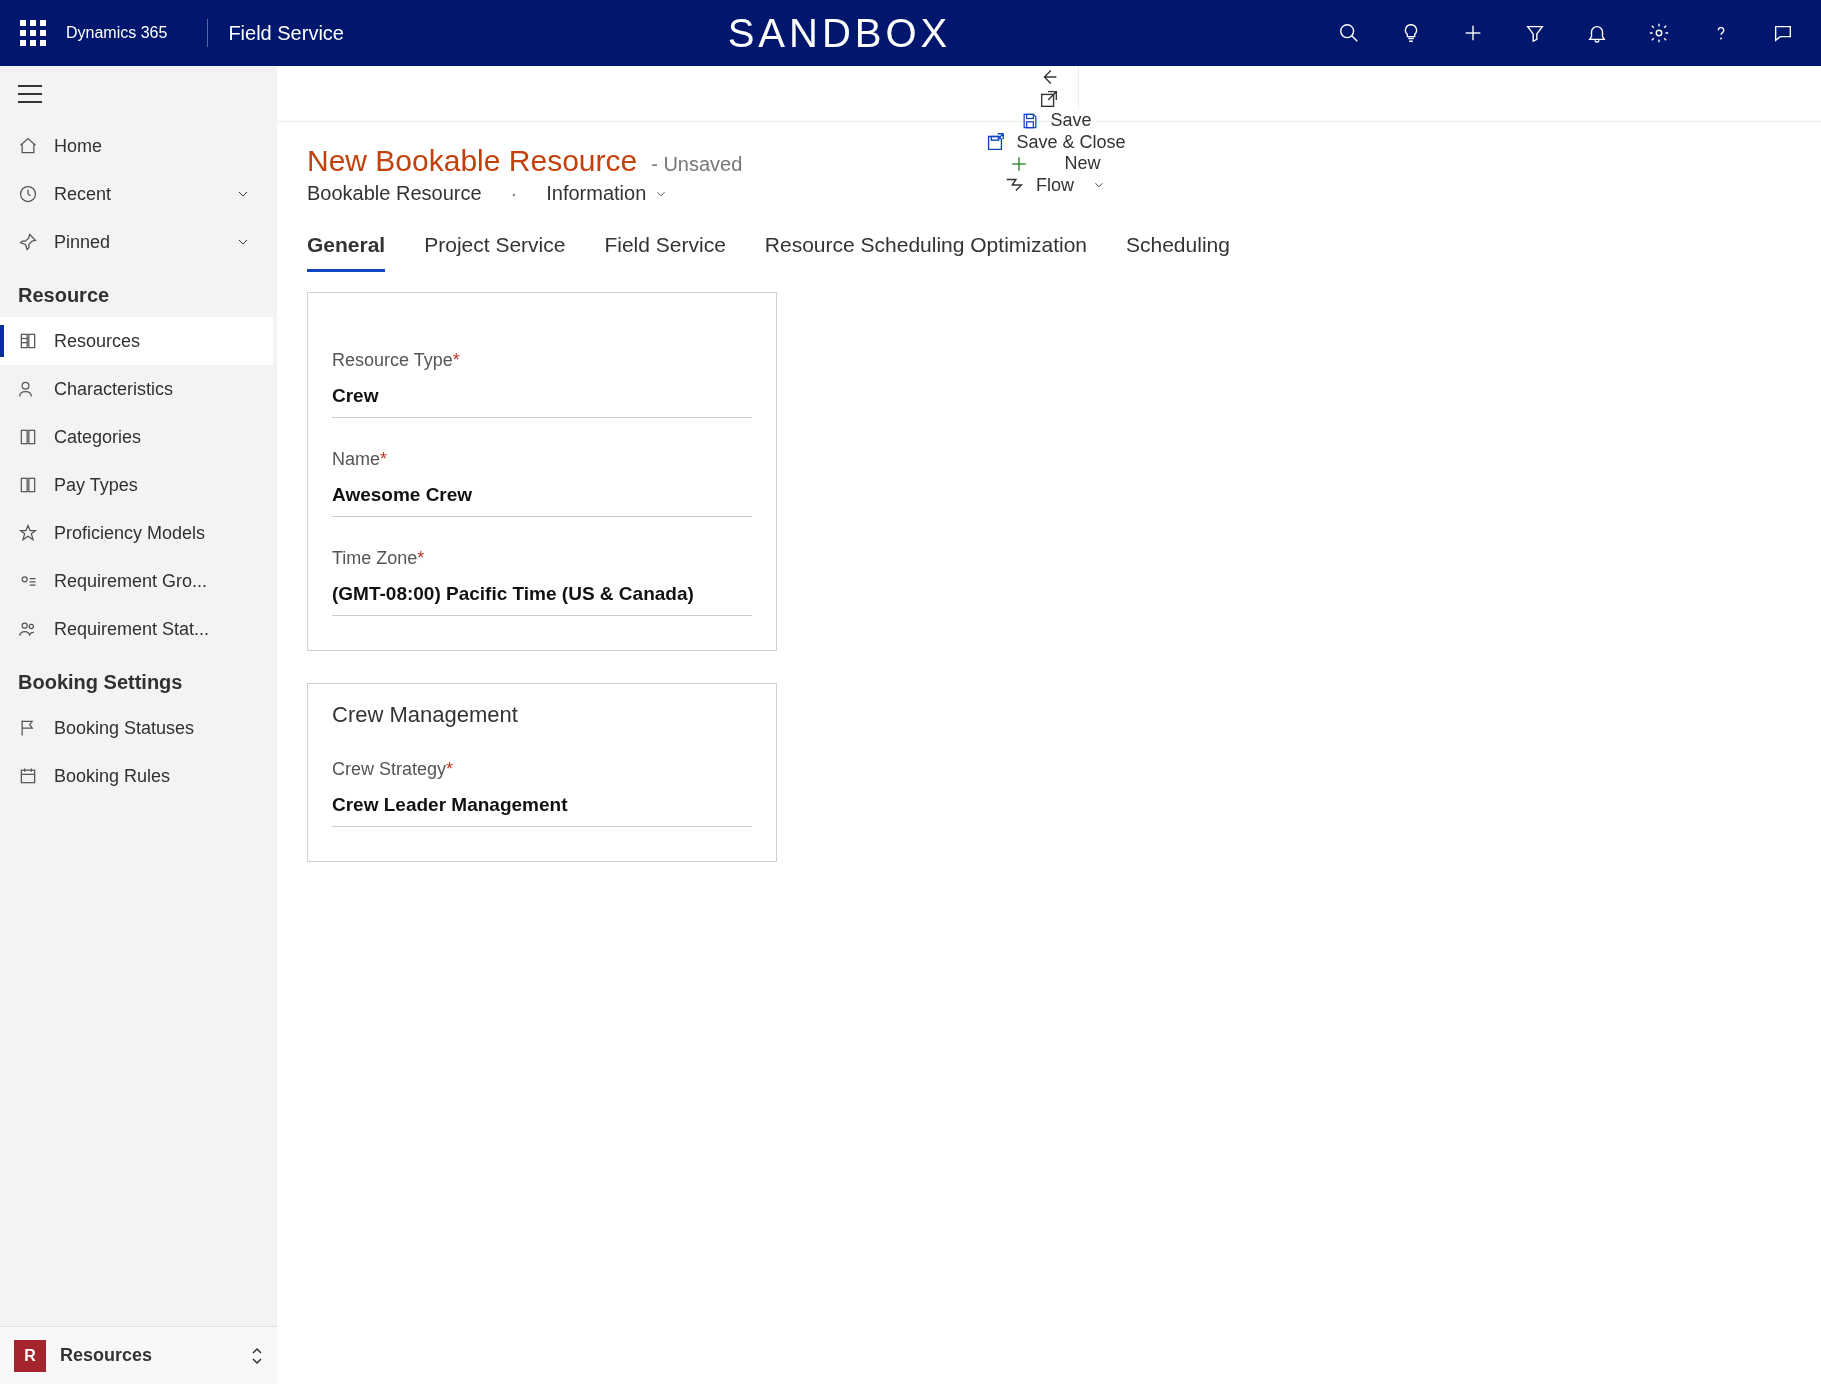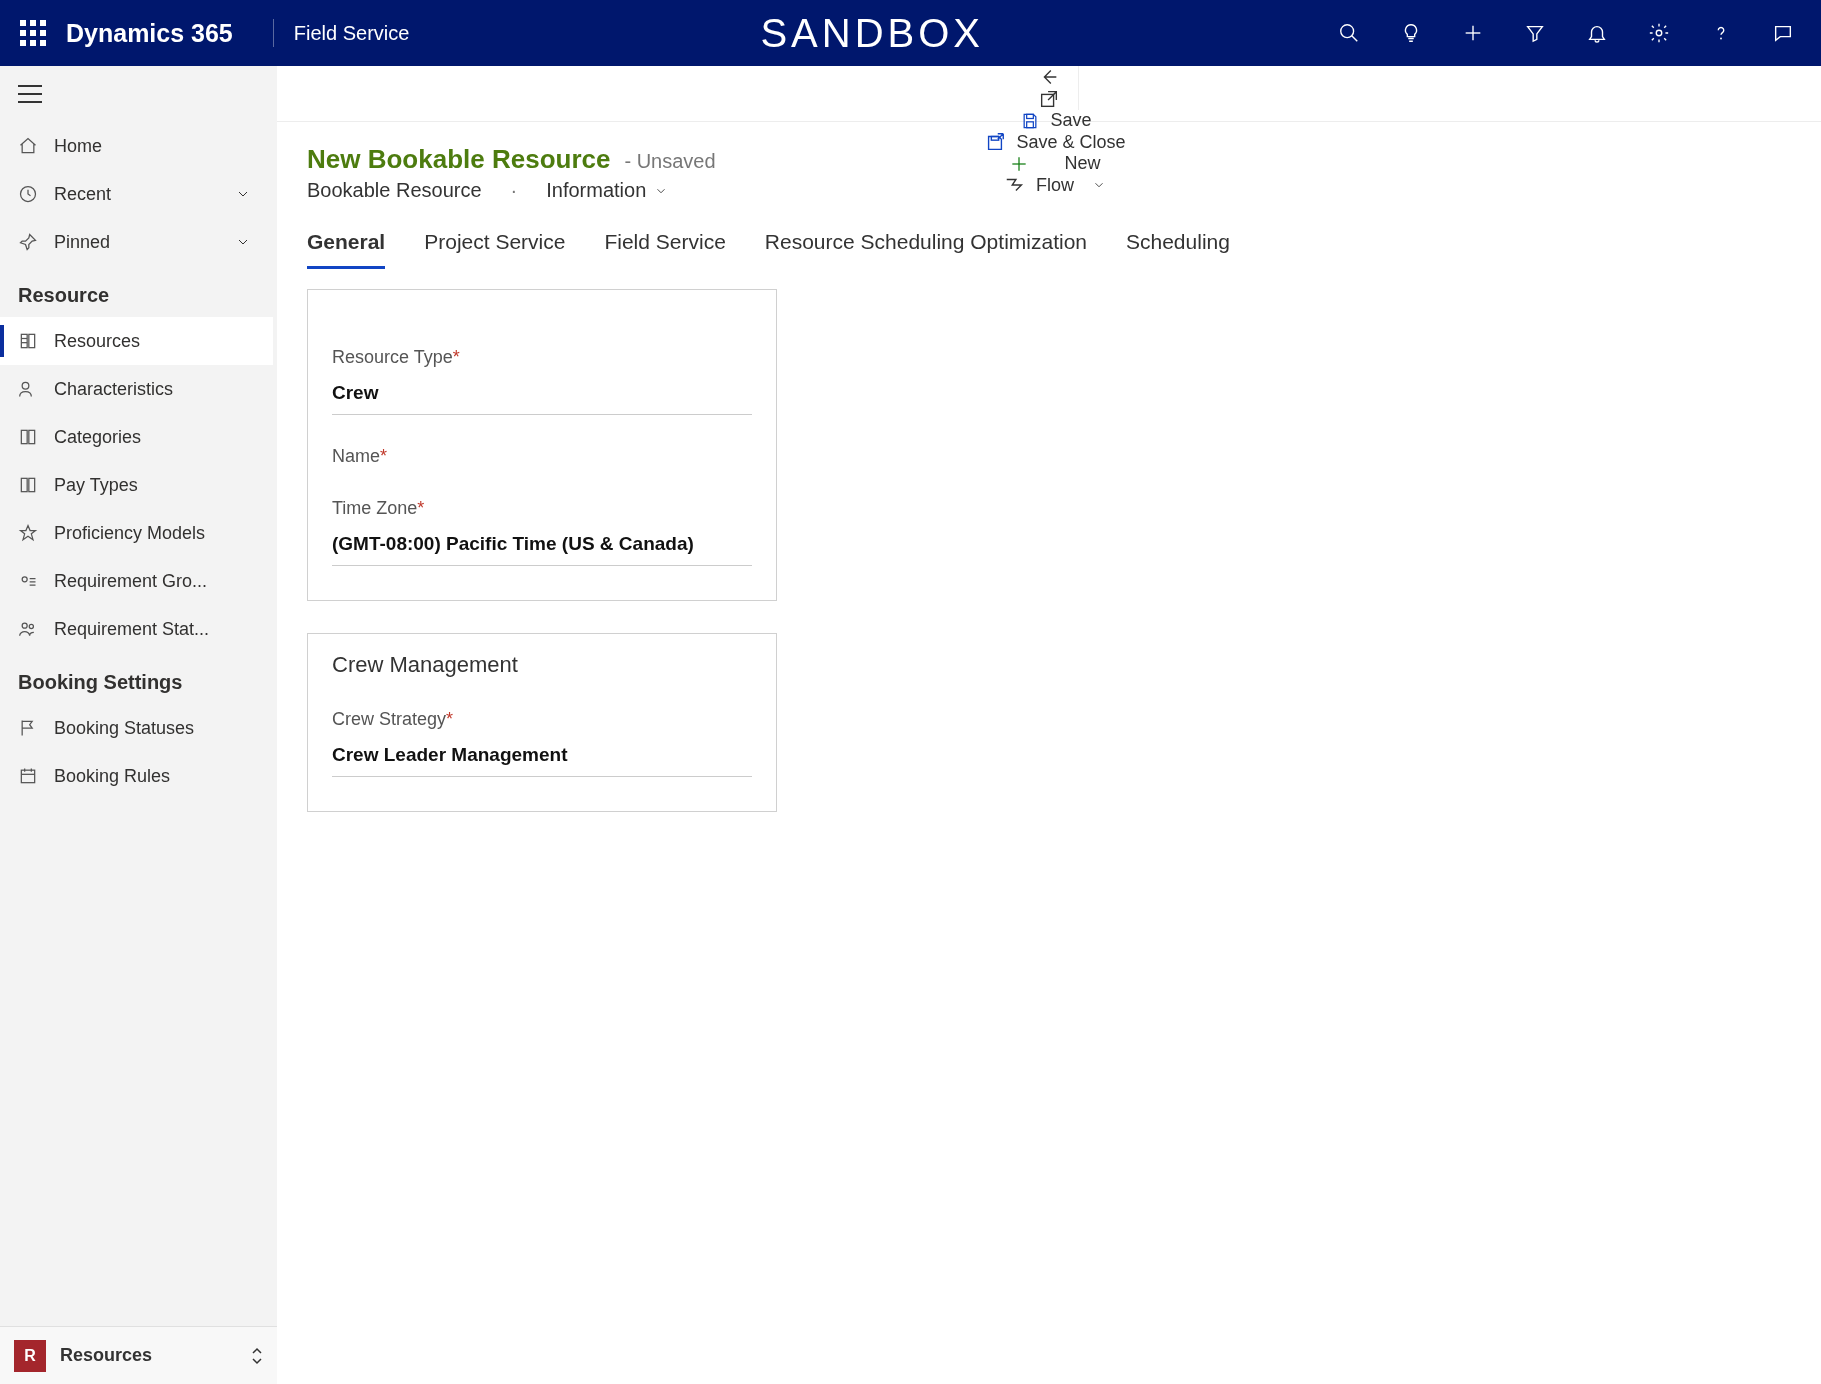--- a/index.html
+++ b/index.html
@@ -8,21 +8,21 @@
 
   
   .topbar {
     height: 66px;
     background: #00176d; 
     color: #fff;
     display: flex;
     align-items: center;
   }
   .topbar .waffle { width: 66px; display:flex; align-items:center; justify-content:center; }
-  .topbar .brand { font-weight:700; font-size:25px; padding: 0 20px 0 0; }
+  .topbar .brand { font-weight:400; font-size:16px; padding: 0 20px 0 0; }
   .topbar .divider { width:1px; height:28px; background:rgba(255,255,255,.35); margin: 0 20px; }
   .topbar .area { font-size:20px; }
   .topbar .env {
     flex:1;
     text-align:center;
     font-size:40px;
     font-weight:300;
     letter-spacing:4px;
   }
   .topbar .ticons { display:flex; gap:34px; padding-right:24px; }
@@ -117,21 +117,21 @@
   }
   .cmdcell {
     height:100%; display:flex; align-items:center; justify-content:center;
     padding:0 18px; gap:10px; font-size:18px; cursor:pointer;
   }
   .cmdcell.sep { border-right:1px solid #ededed; }
   .cmdcell .lbl { color:#333; }
 
   .page { padding: 22px 0 30px 30px; }
   .page-title { display:flex; align-items:baseline; gap:14px; }
-  .page-title h1 { font-size:26px; font-weight:700; color:#4d7c0f; }
+  .page-title h1 { font-size:30px; font-weight:400; color:#c2410c; }
   .page-status { font-size:20px; color:#777; }
   .page-sub { margin-top:4px; display:flex; align-items:center; gap:29px; font-size:20px; color:#333; }
   .page-sub .dot { color:#777; }
 
   .tabs { display:flex; gap:39px; margin-top:28px; font-size:21px; }
   .tab { padding-bottom:12px; cursor:pointer; color:#333; white-space:nowrap; }
   .tab.active { font-weight:700; border-bottom:3px solid #1145c4; }
 
   .form-section {
     border:1px solid #d0d0d0;
@@ -452,20 +452,21 @@
         <div class="tab">Scheduling</div>
       </div>
 
       <div class="form-section">
         <div class="field">
           <span class="flabel"><span>Resource Type</span><span class="req">*</span></span>
           <div class="fvalue">Crew</div>
         </div>
         <div class="field">
           <span class="flabel"><span>Name</span><span class="req">*</span></span>
+          <div class="fvalue">Awesome Crew</div>
         </div>
         <div class="field">
           <span class="flabel"><span>Time Zone</span><span class="req">*</span></span>
           <div class="fvalue">(GMT-08:00) Pacific Time (US &amp; Canada)</div>
         </div>
       </div>
 
       <div class="form-section second">
         <div class="sec-title">Crew Management</div>
         <div class="field">

